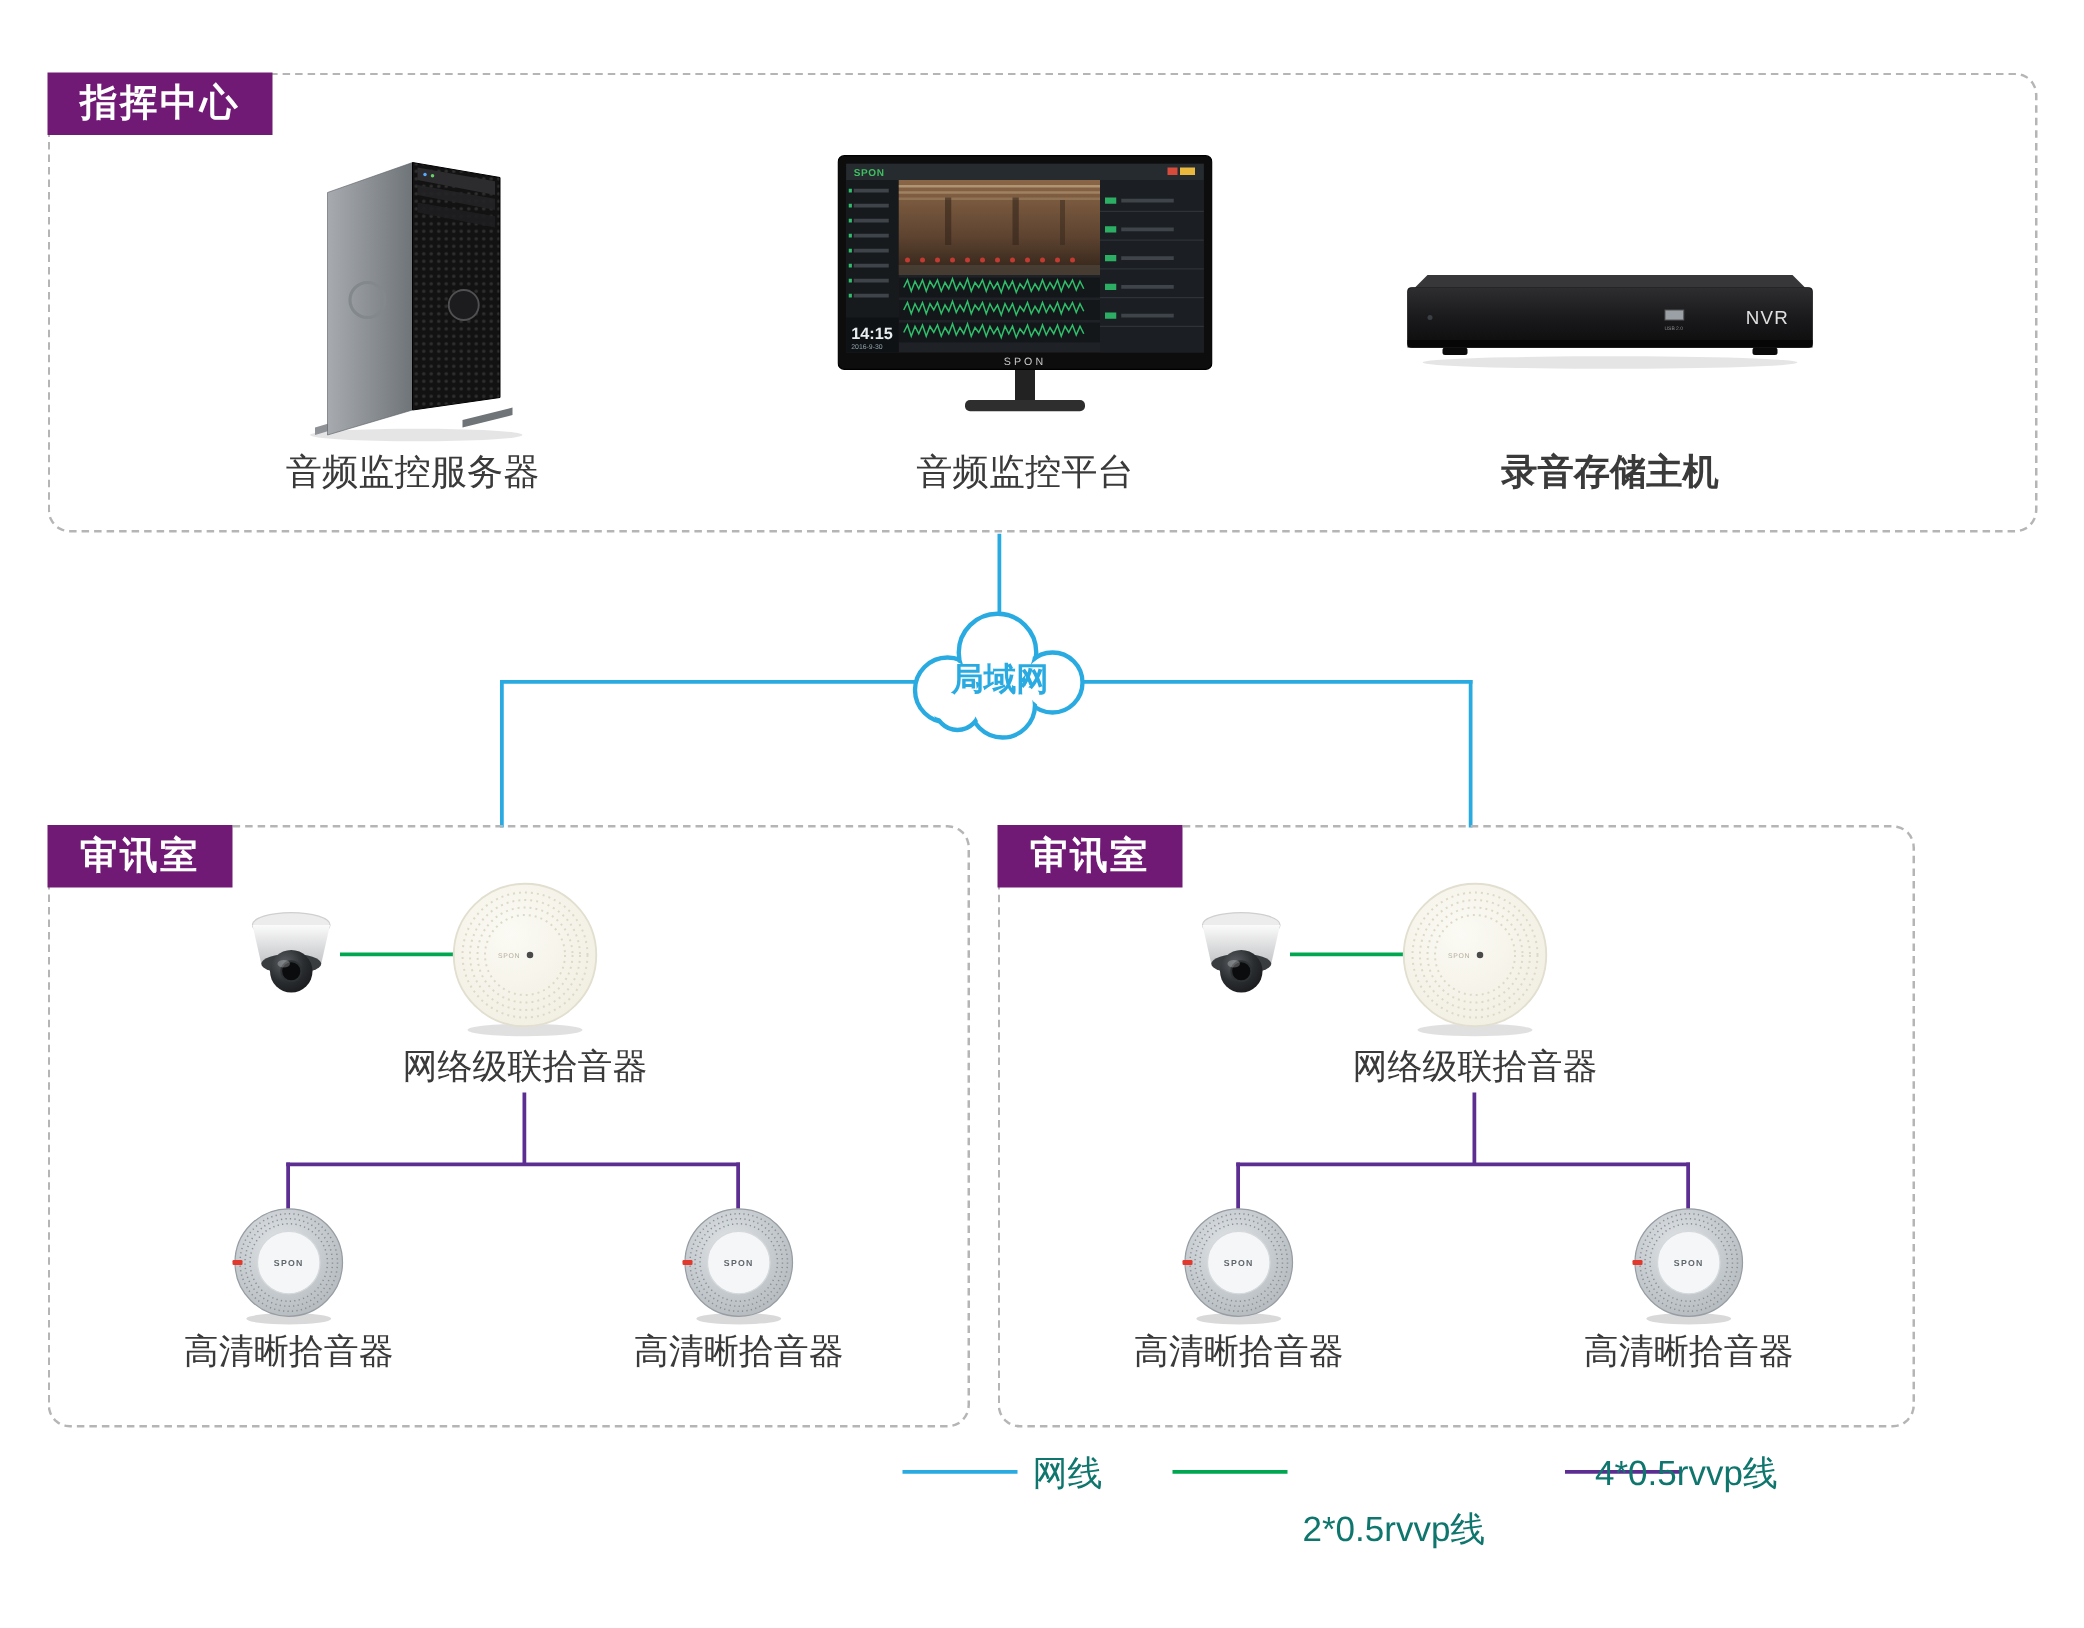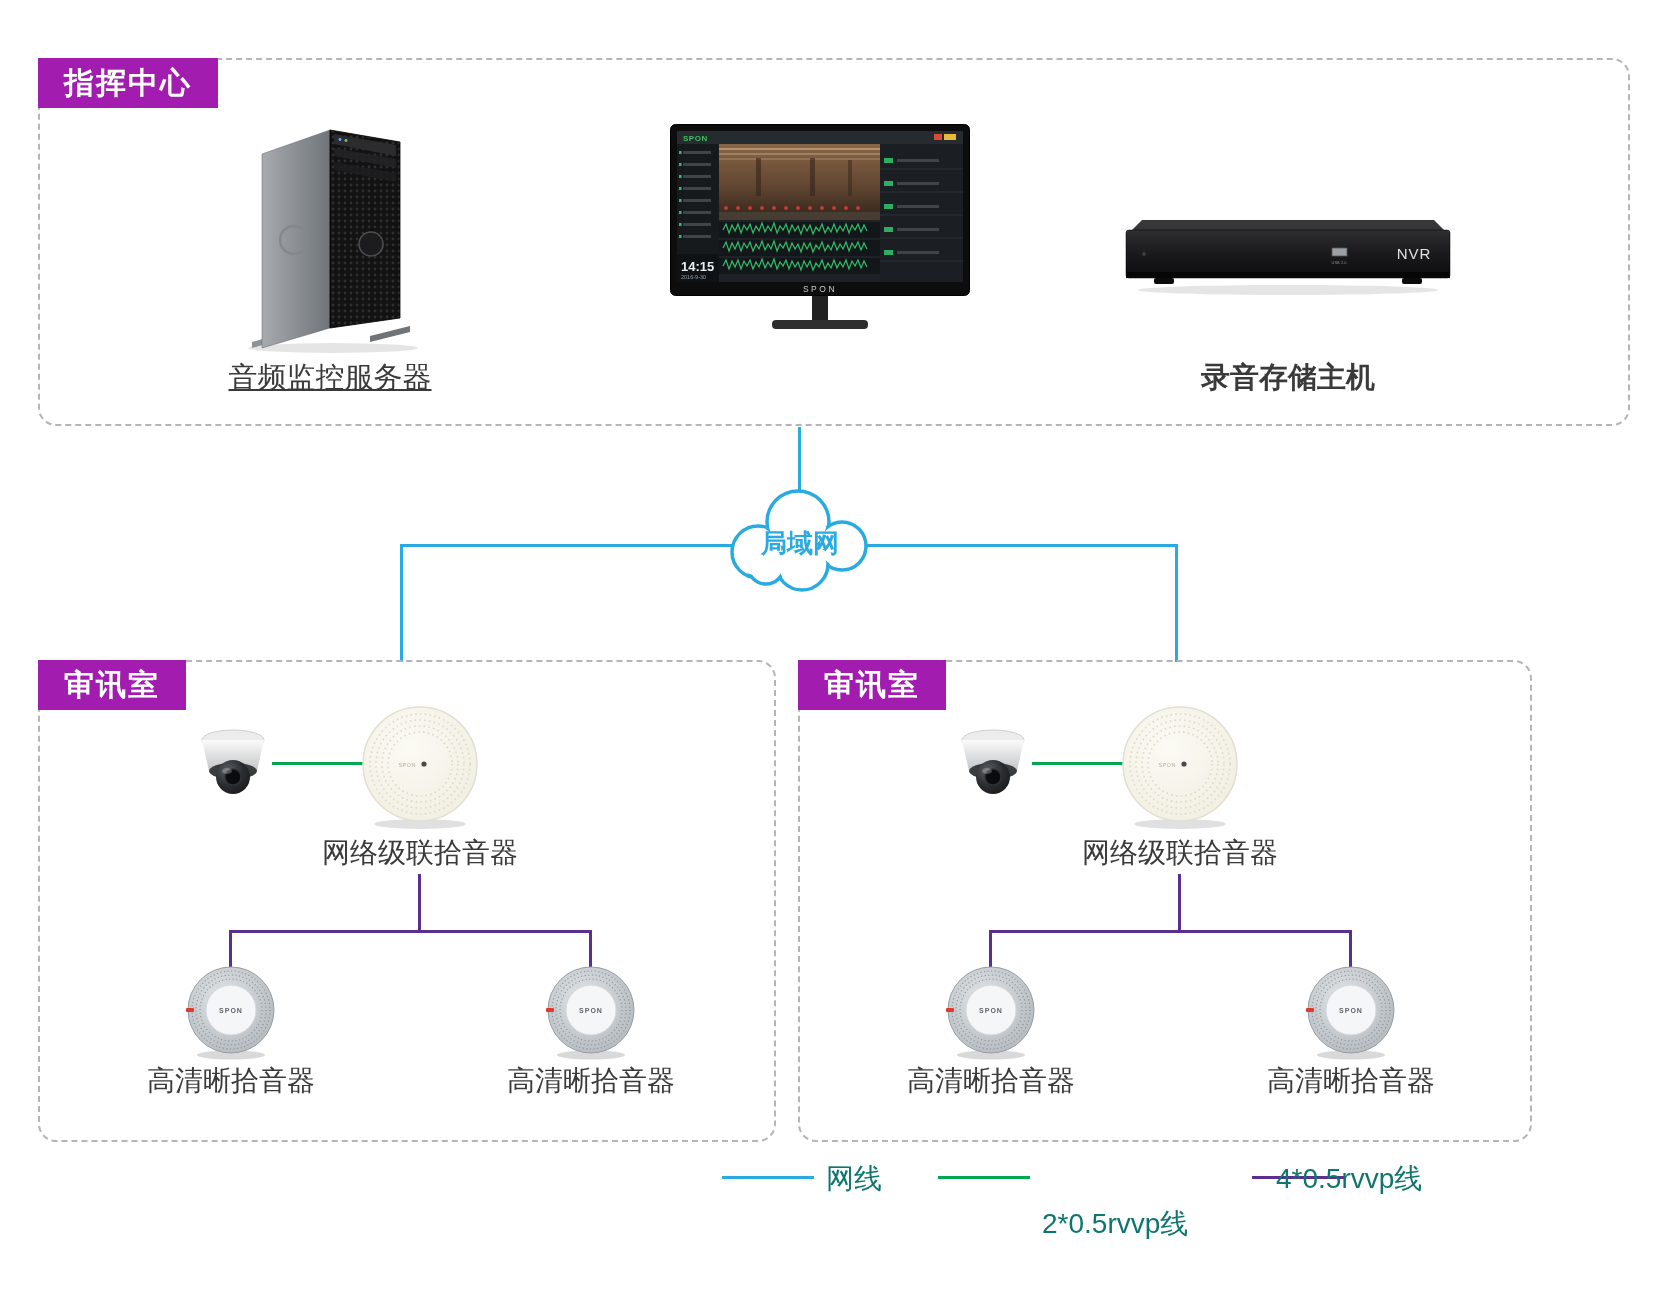--- a/index.html
+++ b/index.html
@@ -1,19 +1,19 @@
 <!DOCTYPE html>
 <html><head>
 <meta charset="utf-8">
 <style>
   html,body{margin:0;padding:0;background:#ffffff;}
   .canvas{position:relative;width:1667px;height:1302px;background:#ffffff;
           font-family:"Liberation Sans",sans-serif;overflow:hidden;}
   .zone{position:absolute;border:2px dashed #b5b5b5;border-radius:18px;box-sizing:border-box;}
-  .tag{position:absolute;background:#a21caf;color:#ffffff;font-size:30px;font-weight:600;
+  .tag{position:absolute;background:#701a75;color:#ffffff;font-size:30px;font-weight:600;
        line-height:50px;height:50px;padding:0 26px;letter-spacing:2px;white-space:nowrap;}
   .dev{position:absolute;}
   .dev-label{position:absolute;font-size:29px;color:#3a3a3a;text-align:center;white-space:nowrap;width:300px;}
   .line{position:absolute;}
   .line.h{height:3px;}
   .line.v{width:3px;}
   .blue{background:#29abe2;}
   .green{background:#00a750;}
   .purple{background:#5c2e91;}
   .legend-seg{position:absolute;width:92px;height:3px;}
@@ -93,21 +93,21 @@
     <polygon points="34,32 102,8 102,206 34,226" fill="url(#g-side)" stroke="#5c6065" stroke-width="0.5"></polygon>
     <polygon points="102,8 172,20 172,196 102,206" fill="url(#p-grill)" stroke="#000000" stroke-width="0.8"></polygon>
     <polygon points="106,12 168,23 168,34 106,22" fill="#2c2c2e"></polygon>
     <polygon points="106,26 168,37 168,46 106,34" fill="#242426" opacity="0.9"></polygon>
     <polygon points="106,40 168,51 168,60 106,48" fill="#1e1e20" opacity="0.9"></polygon>
     <circle cx="112" cy="17.5" r="1.4" fill="#57a8ff"></circle>
     <circle cx="118" cy="18.5" r="1.4" fill="#69d069"></circle>
     <circle cx="66" cy="118" r="14" fill="none" stroke="#83888d" stroke-width="2.5"></circle>
     <circle cx="143" cy="122" r="12" fill="#1c1c1e" stroke="#505052" stroke-width="1.5"></circle>
   </svg>
-  <div class="dev-label" style="left:180px;top:358px;text-decoration:underline;">音频监控服务器</div>
+  <div class="dev-label" style="left:180px;top:358px;">音频监控服务器</div>
 
   <svg class="dev" style="left:670px;top:124px;" width="300" height="218" viewBox="0 0 300 218">
     <rect x="0.5" y="0.5" width="299" height="171" rx="5" fill="#0d0d0d" stroke="#000"></rect>
     <rect x="7" y="7" width="286" height="151" fill="#1e2226"></rect>
     <rect x="7" y="7" width="286" height="13" fill="#262b30"></rect>
     <text x="13" y="17" font-size="8" font-weight="bold" fill="#3fbf5f" letter-spacing="0.5">SPON</text>
     <rect x="264" y="10" width="8" height="6" fill="#d64b3a"></rect>
     <rect x="274" y="10" width="12" height="6" fill="#e9b83c"></rect>
 
     <rect x="7" y="20" width="42" height="138" fill="#171a1d"></rect>
@@ -180,20 +180,21 @@
     <rect x="49" y="116" width="161" height="16" fill="#14171a"></rect>
     <rect x="49" y="134" width="161" height="16" fill="#14171a"></rect>
     <use href="#wavepath"></use>
     <use href="#wavepath" transform="translate(0,18)"></use>
     <use href="#wavepath" transform="translate(0,36)"></use>
 
     <text x="150" y="168" text-anchor="middle" font-size="8.5" fill="#c9c9c9" letter-spacing="2.5">SPON</text>
     <rect x="142" y="172" width="16" height="24" fill="#222222"></rect>
     <rect x="102" y="196" width="96" height="9" rx="4" fill="#2e2e2e"></rect>
   </svg>
+  <div class="dev-label" style="left:670px;top:358px;">音频监控平台</div>
 
   <svg class="dev" style="left:1118px;top:214px;" width="340" height="88" viewBox="0 0 340 88">
     <ellipse cx="170" cy="76" rx="150" ry="5" fill="rgba(0,0,0,0.10)"></ellipse>
     <polygon points="14,16 326,16 316,6 24,6" fill="#37373a"></polygon>
     <rect x="8" y="16" width="324" height="48" rx="3" fill="url(#g-nvr)" stroke="#000" stroke-width="0.5"></rect>
     <rect x="8" y="58" width="324" height="6" fill="#060607"></rect>
     <circle cx="26" cy="40" r="2" fill="#3a3f44"></circle>
     <rect x="214" y="34" width="15" height="8" fill="#9aa0a5" stroke="#555" stroke-width="0.8"></rect>
     <text x="221" y="50" text-anchor="middle" font-size="4" fill="#8a8a8a">USB 2.0</text>
     <text x="296" y="45" text-anchor="middle" font-size="15" fill="#e0e0e0" letter-spacing="1">NVR</text>

